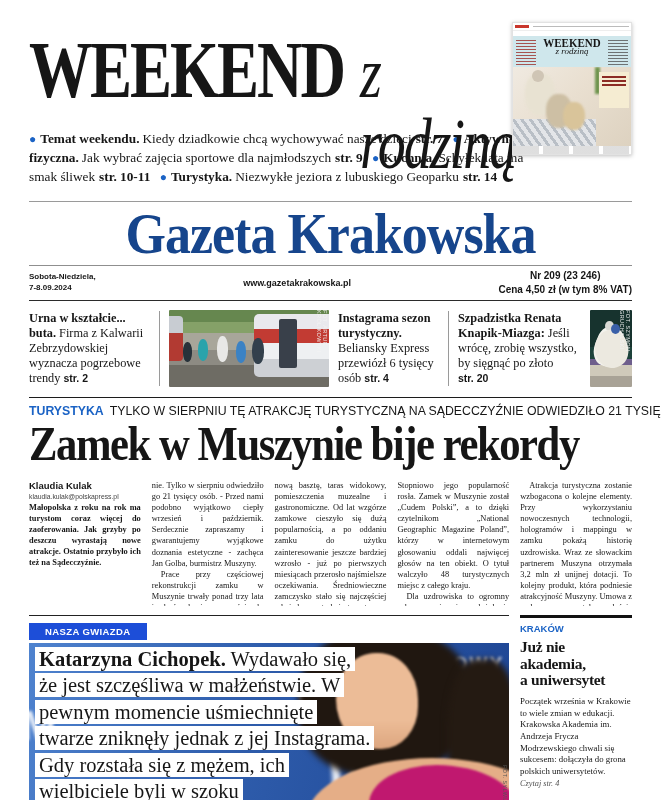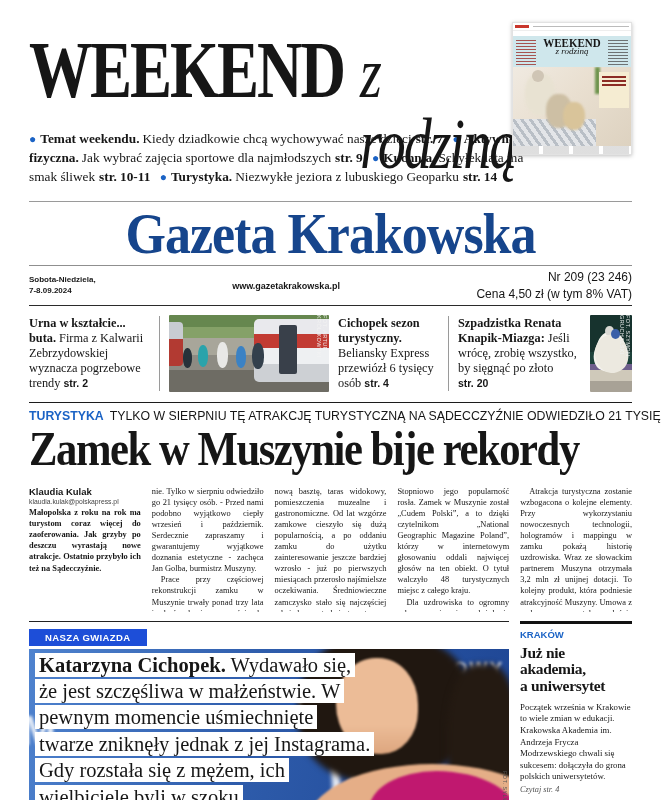--- a/index.html
+++ b/index.html
@@ -53,21 +53,21 @@
   
   .masthead{text-align:center;padding:4px 0 2px;}
   .masthead .title{font-size:52px;font-weight:700;color:#16458c;letter-spacing:-1px;
       display:inline-block;transform:scaleY(1.08);line-height:1.1;margin:0;}
 
   .dateline{display:flex;justify-content:space-between;align-items:center;
       border-top:1px solid #8f8f8f;border-bottom:1px solid #2b2b2b;
       padding:3px 0;font-family:"Liberation Sans",sans-serif;}
   .dl-left{font-size:8px;font-weight:700;line-height:1.3;}
   .dl-center{font-size:9px;font-weight:700;}
-  .dl-right{font-size:12px;text-align:right;line-height:1.4;}
+  .dl-right{font-size:10px;text-align:center;line-height:1.4;font-weight:bold;}
 
   
   .teasers{display:flex;gap:9px;padding:9px 0 10px;align-items:center;}
   .tz{font-size:12.3px;line-height:1.22;}
   .tz .b{font-weight:700;}
   .tz .pg{font-weight:700;font-family:"Liberation Sans",sans-serif;font-size:10.5px;white-space:nowrap;}
   .tz1{width:121px;border-right:1px solid #9a9a9a;padding-right:9px;flex:none;}
   .tz2{width:101px;flex:none;}
   .tz3{width:123px;border-left:1px solid #9a9a9a;padding-left:9px;flex:none;}
   .tphoto{position:relative;height:77px;overflow:hidden;flex:none;border-radius:1px;}
@@ -203,21 +203,21 @@
       <div class="train-car"></div>
       <div class="train-door"></div>
       <div class="pp" style="left:18%;top:38%;width:10px;height:22px;background:#2aa3ab;"></div>
       <div class="pp" style="left:30%;top:34%;width:11px;height:26px;background:#e8e8e6;"></div>
       <div class="pp" style="left:42%;top:40%;width:10px;height:22px;background:#3b82c4;"></div>
       <div class="pp" style="left:52%;top:36%;width:12px;height:26px;background:#33404c;"></div>
       <div class="pp" style="left:9%;top:42%;width:9px;height:20px;background:#27323a;"></div>
       <div class="vcredit">FOT. ARTUR KRÓLIKOWSKI</div>
     </div>
     <div class="tz tz2">
-      <span class="b">Cichopek sezon turystyczny.</span>
+      <span class="b">Instagrama sezon turystyczny.</span>
       <span>Beliansky Express przewiózł 6 tysięcy osób</span>
       <span class="pg">str. 4</span>
     </div>
     <div class="tz tz3">
       <span class="b">Szpadzistka Renata Knapik-Miazga:</span>
       <span>Jeśli wrócę, zrobię wszystko, by sięgnąć po złoto</span>
       <span class="pg">str. 20</span>
     </div>
     <div class="tphoto photo-fence">
       <div class="fA"></div>

